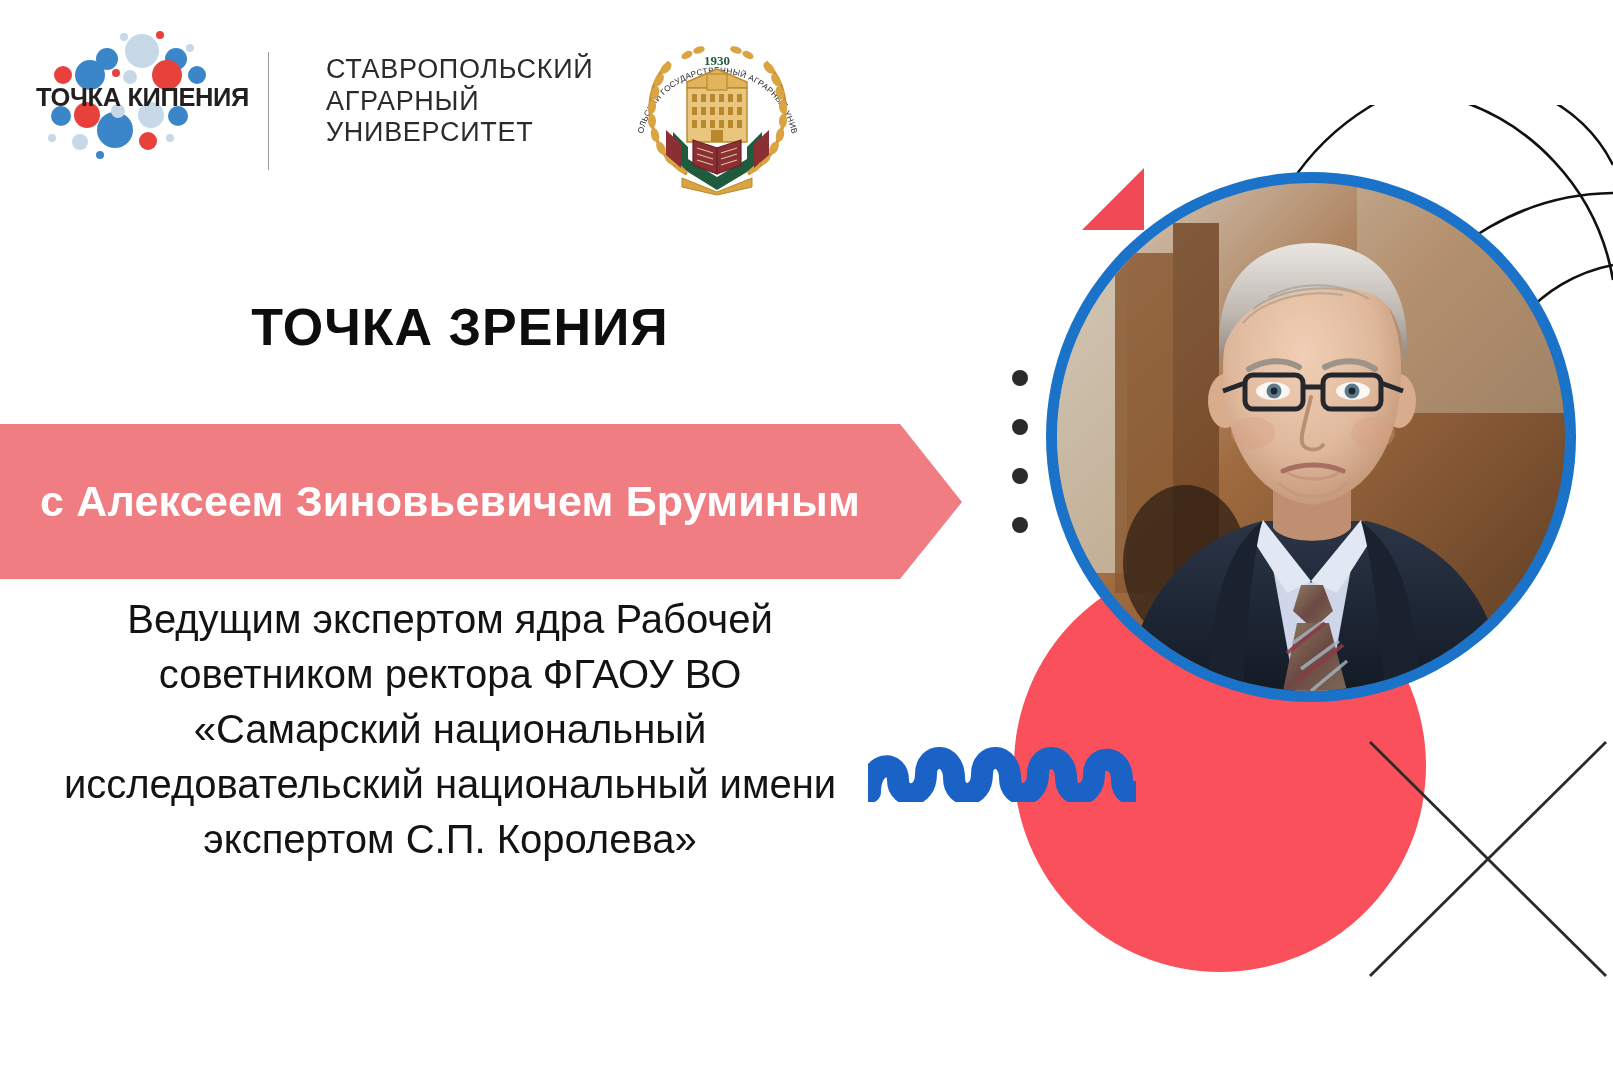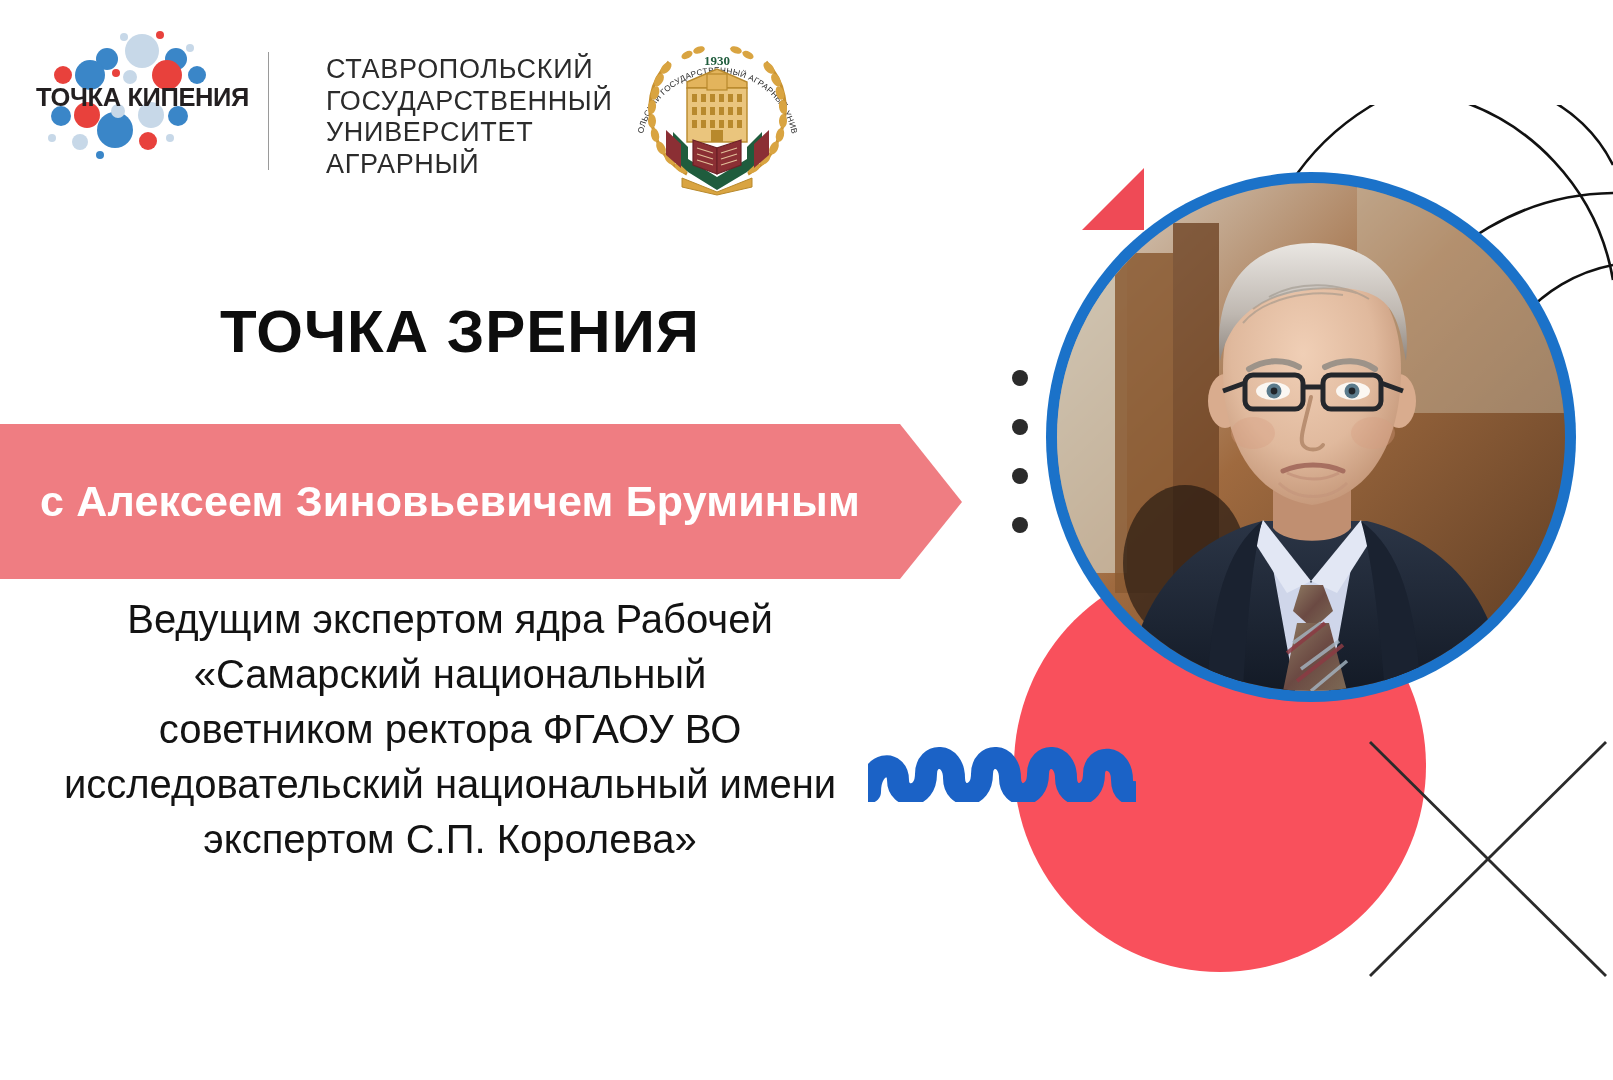--- a/index.html
+++ b/index.html
@@ -82,21 +82,21 @@
     height: 175px;
   }
 
   
   .main-title {
     position: absolute;
     left: 0;
     top: 297px;
     width: 920px;
     text-align: center;
-    font-size: 60px;
+    font-size: 52px;
     font-weight: bold;
     letter-spacing: 1px;
     color: #0d0d0d;
     white-space: nowrap;
   }
 
   
   .banner {
     position: absolute;
     left: 0;
@@ -257,23 +257,22 @@
         <circle cx="140" cy="118" r="4" fill="#c7d8e8"></circle>
         <circle cx="22" cy="118" r="4" fill="#c7d8e8"></circle>
       </svg>
       <div class="wordmark">ТОЧКА КИПЕНИЯ</div>
     </div>
 
     <div class="divider-line"></div>
 
     <div class="univ-name">
       <div>СТАВРОПОЛЬСКИЙ</div>
-      <div>ГОСУДАРСТВЕННЫЙ</div>
+      <div>АГРАРНЫЙ</div>
       <div>УНИВЕРСИТЕТ</div>
-      <div>АГРАРНЫЙ</div>
     </div>
 
     <div class="emblem">
       <svg width="185" height="175" viewBox="0 0 185 175">
         <defs>
           <path id="arcTop" d="M 18,112 A 76,76 0 0 1 167,112" fill="none"></path>
         </defs>
 
         <text font-size="8.2" font-family="Liberation Sans, sans-serif" fill="#1f1f1f" letter-spacing="0.3">
           <textPath href="#arcTop" startOffset="50%" text-anchor="middle">СТАВРОПОЛЬСКИЙ ГОСУДАРСТВЕННЫЙ АГРАРНЫЙ УНИВЕРСИТЕТ</textPath>
@@ -378,22 +377,22 @@
 
   <div class="banner">
     <svg class="shape" width="962" height="155" viewBox="0 0 962 155" preserveAspectRatio="none">
       <polygon points="0,0 900,0 962,78 900,155 0,155" fill="#ef7d82"></polygon>
     </svg>
     <div class="banner-text">с Алексеем Зиновьевичем Бруминым</div>
   </div>
 
   <div class="description">
     <div>Ведущим экспертом ядра Рабочей</div>
+    <div>советником ректора ФГАОУ ВО</div>
     <div>«Самарский национальный</div>
-    <div>советником ректора ФГАОУ ВО</div>
     <div>исследовательский национальный имени</div>
     <div>экспертом С.П. Королева»</div>
   </div>
 
   <div class="deco tri-red"></div>
 
   <div class="deco dots-col">
     <span class="dot" style="top:0px"></span>
     <span class="dot" style="top:49px"></span>
     <span class="dot" style="top:98px"></span>

